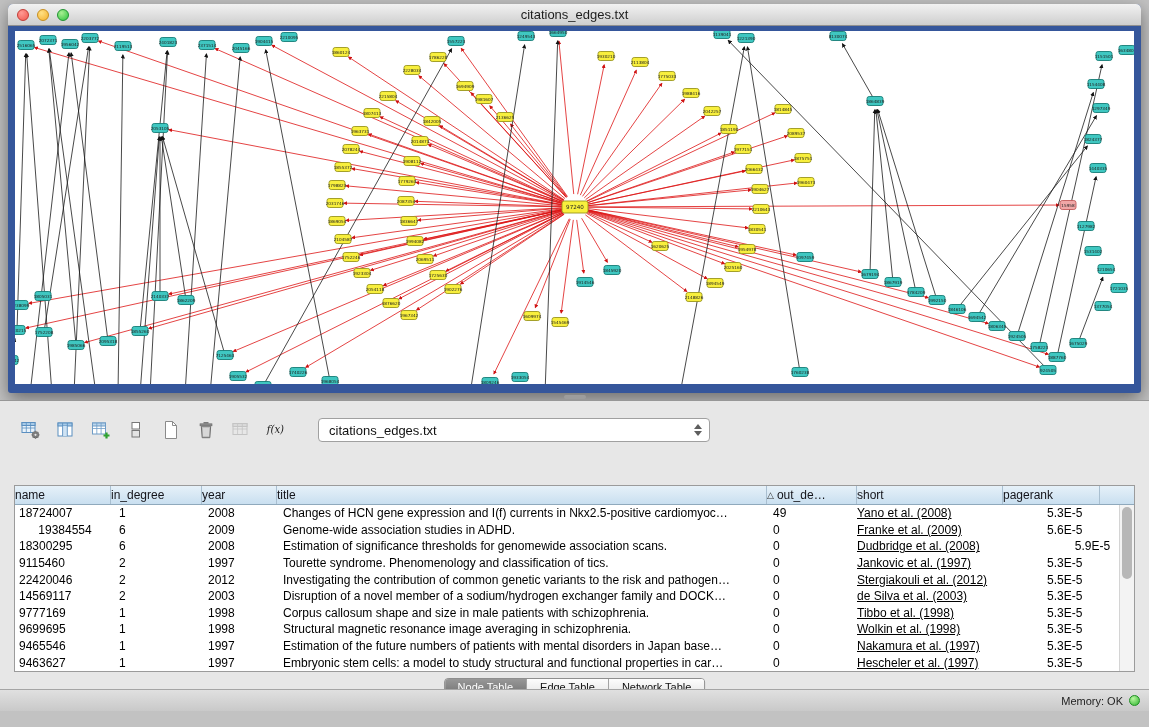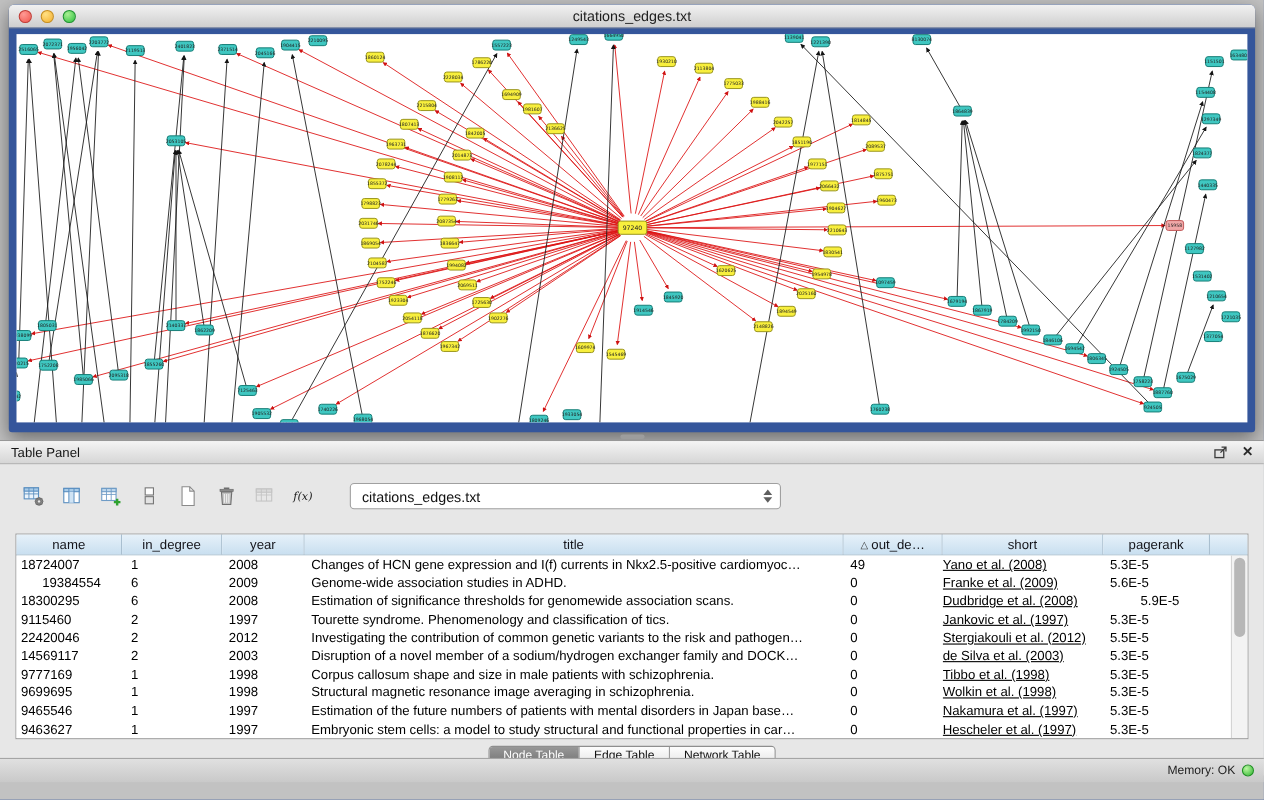--- a/index.html
+++ b/index.html
@@ -69,32 +69,32 @@
   .tri-up  { width:0; height:0; border-left:4px solid transparent; border-right:4px solid transparent; border-bottom:5px solid #5e5e5e; }
   .tri-down{ width:0; height:0; border-left:4px solid transparent; border-right:4px solid transparent; border-top:5px solid #5e5e5e; }
 
   .table-wrap {
     position:absolute; left:14px; top:84px; width:1121px; height:187px;
     background:#fff; border:1px solid #9b9b9b;
   }
   .thead { display:flex; height:19px; border-bottom:1px solid #8fa9bc; }
   .th {
     background:linear-gradient(#e6f1f9,#c9dff0); border-right:1px solid #a9bfd0;
-    font-size:12px; color:#14141a; display:flex; align-items:center; justify-content:center;
+    font-size:12px; color:#14141a; display:flex; align-items:center; 
     overflow:hidden; white-space:nowrap; flex:0 0 auto;
   }
   .th.filler { flex:1 1 auto; border-right:none; }
   .sort { font-size:9px; margin-right:3px; color:#333; }
   .tbody { position:absolute; left:0; top:19px; right:15px; bottom:0; overflow:hidden; background:#fff; }
   .trow { display:flex; height:16.6px; align-items:center; }
   .cell { font-size:12px; color:#000; white-space:nowrap; overflow:hidden; flex:0 0 auto; }
   .cell.c0 { padding-left:4px; } .cell.c1 { padding-left:8px; }
   .cell.c2 { padding-left:6px; } .cell.c3 { padding-left:6px; }
   .cell.c4 { padding-left:6px; } .cell.c5 { text-align:left;text-decoration:underline; }
-  .cell.c6 { padding-left:6px; }
+  .cell.c6 { padding-left:6px;margin-left:38px; }
   .vscroll { position:absolute; right:0; top:19px; bottom:0; width:15px; background:#f3f3f3; border-left:1px solid #d4d4d4; }
   .vthumb { position:absolute; left:2px; top:2px; width:10px; height:72px; border-radius:5px; background:#b7b7b7; }
 
   .tabs {
     position:absolute; left:50%; transform:translateX(-50%); top:277px;
     display:flex; border:1px solid #8e8e8e; border-radius:4px; overflow:hidden;
     background:#f0f0f0;
   }
   .tab { padding:2px 13px 3px; font-size:11px; background:linear-gradient(#fdfdfd,#e4e4e4); color:#111; border-right:1px solid #9d9d9d; }
   .tab:last-child { border-right:none; }
@@ -717,30 +717,20 @@
       </svg>
     </div>
   </div>
 </div>
 
 <div id="splitter">
   <div class="handle"></div>
 </div>
 
 <div id="table-panel">
-  <div class="panel-header">
-    <span class="panel-title">Table Panel</span>
-    <span class="panel-header-icons">
-      <svg width="13" height="13" viewBox="0 0 13 13">
-        <rect x="1.5" y="4" width="8" height="7" fill="none" stroke="#3c3c3c" stroke-width="1.2"></rect>
-        <path d="M6.5 6.5 L11 2 M7.5 1.5 h4 v4" fill="none" stroke="#3c3c3c" stroke-width="1.2"></path>
-      </svg>
-      <span class="panel-close">×</span>
-    </span>
-  </div>
 
   <div class="toolbar">
     <span class="tb-icon">
       <svg width="20" height="20" viewBox="0 0 20 20">
         <rect x="1" y="2.5" width="13" height="10" fill="#eaf3fb" stroke="#5b8fc0"></rect>
         <rect x="1" y="2.5" width="13" height="3" fill="#a8cbe8" stroke="#5b8fc0"></rect>
         <path d="M5.3 2.5 V12.5 M9.6 2.5 V12.5 M1 8 H14" stroke="#5b8fc0" stroke-width="0.8" fill="none"></path>
         <circle cx="14.5" cy="14.8" r="3.1" fill="#9a9a9a" stroke="#5f5f5f"></circle>
         <path d="M14.5 10.8 v8 M10.5 14.8 h8 M11.7 12 l5.6 5.6 M17.3 12 l-5.6 5.6" stroke="#7a7a7a" stroke-width="1.3"></path>
         <circle cx="14.5" cy="14.8" r="1.1" fill="#e8e8e8"></circle>

